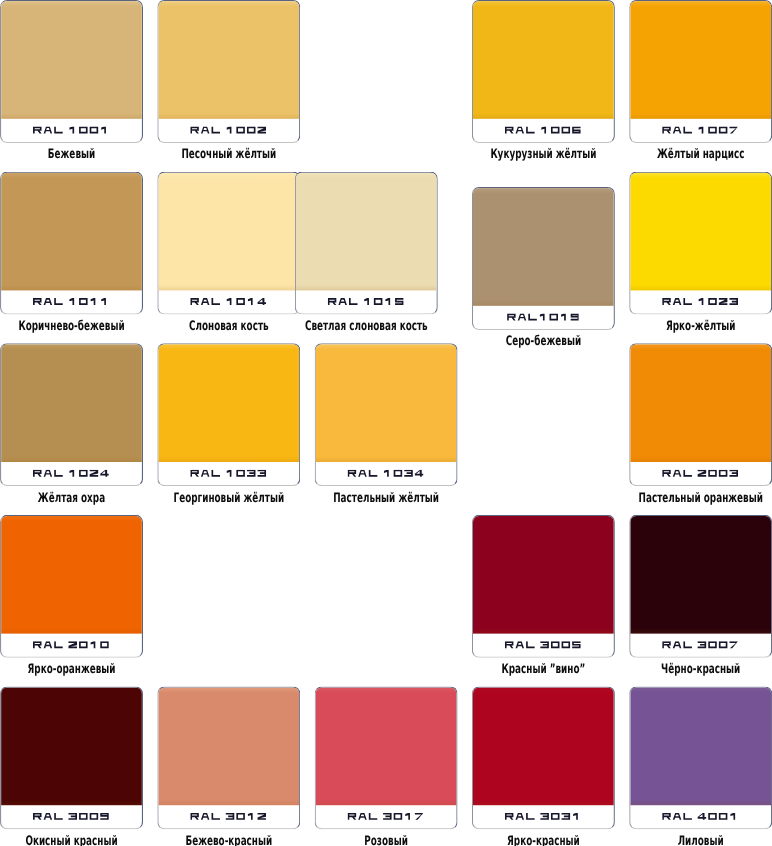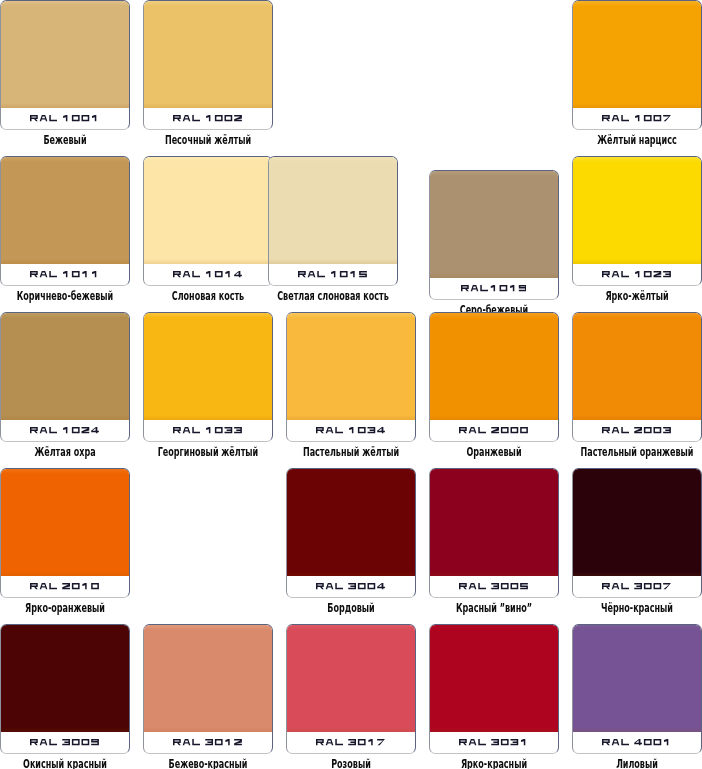--- a/index.html
+++ b/index.html
@@ -98,20 +98,41 @@
             <path transform="translate(664.8,0)" d="M0.0 0.0L123.0 0.0L123.0 100.0L0.0 100.0ZM24.0 76.0L99.0 76.0L99.0 24.0L24.0 24.0Z"></path>
             <path transform="translate(817.8,0)" d="M0.0 0.0L123.0 0.0L123.0 100.0L0.0 100.0ZM24.0 76.0L99.0 76.0L99.0 24.0L24.0 24.0Z"></path>
             <path transform="translate(970.8,0)" d="M0.0 0.0L123.0 0.0L123.0 56.0L30.0 76.0L123.0 76.0L123.0 100.0L0.0 100.0L0.0 66.0L99.0 22.0L99.0 24.0L0.0 24.0Z"></path>
           </svg>
         </div>
     </div>
     <div class="label">
         <span class="lbl">Песочный жёлтый</span>
       </div>
   </div>
+  <div class="cell" style="left:429.0px;top:0.0px">
+    <div class="card">
+      <div class="swatch" style="background-color: rgb(240, 183, 23);">
+          <span class="gloss" style="background: linear-gradient(rgba(255, 248, 208, 0.19), rgba(255, 248, 208, 0));"></span>
+        </div>
+      <div class="code">
+          <svg width="68.91" height="6.3" viewBox="0 0 1093.8 100" fill="#17172b" shape-rendering="geometricPrecision">
+            <path transform="translate(0.0,0)" d="M0.0 0.0L123.0 0.0L123.0 62.0L95.0 62.0L123.0 100.0L95.0 100.0L65.0 62.0L24.0 62.0L24.0 100.0L0.0 100.0ZM24.0 38.0L99.0 38.0L99.0 24.0L24.0 24.0Z"></path>
+            <path transform="translate(153.0,0)" d="M34.5 0.0L88.5 0.0L123.0 100.0L99.0 100.0L90.0 70.0L33.0 70.0L24.0 100.0L0.0 100.0ZM37.5 50.0L85.5 50.0L76.5 22.8L46.5 22.8Z"></path>
+            <path transform="translate(306.0,0)" d="M0.0 0.0L24.0 0.0L24.0 76.0L123.0 76.0L123.0 100.0L0.0 100.0Z"></path>
+            <path transform="translate(511.8,0)" d="M14.0 16.0L58.0 0.0L82.0 0.0L82.0 100.0L58.0 100.0L58.0 34.0L14.0 46.0Z"></path>
+            <path transform="translate(664.8,0)" d="M0.0 0.0L123.0 0.0L123.0 100.0L0.0 100.0ZM24.0 76.0L99.0 76.0L99.0 24.0L24.0 24.0Z"></path>
+            <path transform="translate(817.8,0)" d="M0.0 0.0L123.0 0.0L123.0 100.0L0.0 100.0ZM24.0 76.0L99.0 76.0L99.0 24.0L24.0 24.0Z"></path>
+            <path transform="translate(970.8,0)" d="M0.0 0.0L123.0 0.0L123.0 24.0L24.0 24.0L24.0 44.0L123.0 44.0L123.0 100.0L0.0 100.0ZM24.0 76.0L99.0 76.0L99.0 68.0L24.0 68.0Z"></path>
+          </svg>
+        </div>
+    </div>
+    <div class="label">
+        <span class="lbl">Кукурузный жёлтый</span>
+      </div>
+  </div>
   <div class="cell" style="left:572.0px;top:0.0px">
     <div class="card">
       <div class="swatch" style="background-color: rgb(245, 163, 3);">
           <span class="gloss" style="background: linear-gradient(rgba(255, 248, 208, 0.16), rgba(255, 248, 208, 0));"></span>
         </div>
       <div class="code">
           <svg width="68.91" height="6.3" viewBox="0 0 1093.8 100" fill="#17172b" shape-rendering="geometricPrecision">
             <path transform="translate(0.0,0)" d="M0.0 0.0L123.0 0.0L123.0 62.0L95.0 62.0L123.0 100.0L95.0 100.0L65.0 62.0L24.0 62.0L24.0 100.0L0.0 100.0ZM24.0 38.0L99.0 38.0L99.0 24.0L24.0 24.0Z"></path>
             <path transform="translate(153.0,0)" d="M34.5 0.0L88.5 0.0L123.0 100.0L99.0 100.0L90.0 70.0L33.0 70.0L24.0 100.0L0.0 100.0ZM37.5 50.0L85.5 50.0L76.5 22.8L46.5 22.8Z"></path>
             <path transform="translate(306.0,0)" d="M0.0 0.0L24.0 0.0L24.0 76.0L123.0 76.0L123.0 100.0L0.0 100.0Z"></path>
@@ -287,41 +308,20 @@
             <path transform="translate(664.8,0)" d="M0.0 0.0L123.0 0.0L123.0 100.0L0.0 100.0ZM24.0 76.0L99.0 76.0L99.0 24.0L24.0 24.0Z"></path>
             <path transform="translate(817.8,0)" d="M0.0 0.0L123.0 0.0L123.0 100.0L0.0 100.0L0.0 76.0L99.0 76.0L99.0 62.0L34.0 62.0L34.0 38.0L99.0 38.0L99.0 24.0L0.0 24.0Z"></path>
             <path transform="translate(970.8,0)" d="M75.0 0.0L99.0 0.0L99.0 60.0L123.0 60.0L123.0 84.0L99.0 84.0L99.0 100.0L75.0 100.0L75.0 84.0L0.0 84.0L0.0 59.0L75.0 0.0ZM70.0 60.0L70.0 20.0L21.0 60.0Z"></path>
           </svg>
         </div>
     </div>
     <div class="label">
         <span class="lbl">Пастельный жёлтый</span>
       </div>
   </div>
-  <div class="cell" style="left:429.0px;top:312.0px">
-    <div class="card">
-      <div class="swatch" style="background-color: rgb(242, 145, 0);">
-          <span class="gloss" style="background: linear-gradient(rgba(255, 248, 208, 0.137), rgba(255, 248, 208, 0));"></span>
-        </div>
-      <div class="code">
-          <svg width="68.91" height="6.3" viewBox="0 0 1093.8 100" fill="#17172b" shape-rendering="geometricPrecision">
-            <path transform="translate(0.0,0)" d="M0.0 0.0L123.0 0.0L123.0 62.0L95.0 62.0L123.0 100.0L95.0 100.0L65.0 62.0L24.0 62.0L24.0 100.0L0.0 100.0ZM24.0 38.0L99.0 38.0L99.0 24.0L24.0 24.0Z"></path>
-            <path transform="translate(153.0,0)" d="M34.5 0.0L88.5 0.0L123.0 100.0L99.0 100.0L90.0 70.0L33.0 70.0L24.0 100.0L0.0 100.0ZM37.5 50.0L85.5 50.0L76.5 22.8L46.5 22.8Z"></path>
-            <path transform="translate(306.0,0)" d="M0.0 0.0L24.0 0.0L24.0 76.0L123.0 76.0L123.0 100.0L0.0 100.0Z"></path>
-            <path transform="translate(511.8,0)" d="M0.0 0.0L123.0 0.0L123.0 56.0L30.0 76.0L123.0 76.0L123.0 100.0L0.0 100.0L0.0 66.0L99.0 22.0L99.0 24.0L0.0 24.0Z"></path>
-            <path transform="translate(664.8,0)" d="M0.0 0.0L123.0 0.0L123.0 100.0L0.0 100.0ZM24.0 76.0L99.0 76.0L99.0 24.0L24.0 24.0Z"></path>
-            <path transform="translate(817.8,0)" d="M0.0 0.0L123.0 0.0L123.0 100.0L0.0 100.0ZM24.0 76.0L99.0 76.0L99.0 24.0L24.0 24.0Z"></path>
-            <path transform="translate(970.8,0)" d="M0.0 0.0L123.0 0.0L123.0 100.0L0.0 100.0ZM24.0 76.0L99.0 76.0L99.0 24.0L24.0 24.0Z"></path>
-          </svg>
-        </div>
-    </div>
-    <div class="label">
-        <span class="lbl">Оранжевый</span>
-      </div>
-  </div>
   <div class="cell" style="left:572.0px;top:312.0px">
     <div class="card">
       <div class="swatch" style="background-color: rgb(241, 138, 5);">
           <span class="gloss" style="background: linear-gradient(rgba(255, 248, 208, 0.13), rgba(255, 248, 208, 0));"></span>
         </div>
       <div class="code">
           <svg width="68.91" height="6.3" viewBox="0 0 1093.8 100" fill="#17172b" shape-rendering="geometricPrecision">
             <path transform="translate(0.0,0)" d="M0.0 0.0L123.0 0.0L123.0 62.0L95.0 62.0L123.0 100.0L95.0 100.0L65.0 62.0L24.0 62.0L24.0 100.0L0.0 100.0ZM24.0 38.0L99.0 38.0L99.0 24.0L24.0 24.0Z"></path>
             <path transform="translate(153.0,0)" d="M34.5 0.0L88.5 0.0L123.0 100.0L99.0 100.0L90.0 70.0L33.0 70.0L24.0 100.0L0.0 100.0ZM37.5 50.0L85.5 50.0L76.5 22.8L46.5 22.8Z"></path>
             <path transform="translate(306.0,0)" d="M0.0 0.0L24.0 0.0L24.0 76.0L123.0 76.0L123.0 100.0L0.0 100.0Z"></path>
@@ -350,41 +350,20 @@
             <path transform="translate(664.8,0)" d="M0.0 0.0L123.0 0.0L123.0 100.0L0.0 100.0ZM24.0 76.0L99.0 76.0L99.0 24.0L24.0 24.0Z"></path>
             <path transform="translate(817.8,0)" d="M14.0 16.0L58.0 0.0L82.0 0.0L82.0 100.0L58.0 100.0L58.0 34.0L14.0 46.0Z"></path>
             <path transform="translate(970.8,0)" d="M0.0 0.0L123.0 0.0L123.0 100.0L0.0 100.0ZM24.0 76.0L99.0 76.0L99.0 24.0L24.0 24.0Z"></path>
           </svg>
         </div>
     </div>
     <div class="label">
         <span class="lbl">Ярко-оранжевый</span>
       </div>
   </div>
-  <div class="cell" style="left:286.0px;top:468.0px">
-    <div class="card">
-      <div class="swatch" style="background-color: rgb(107, 2, 3);">
-          <span class="gloss" style="background: linear-gradient(rgba(255, 248, 208, 0.004), rgba(255, 248, 208, 0));"></span>
-        </div>
-      <div class="code">
-          <svg width="68.91" height="6.3" viewBox="0 0 1093.8 100" fill="#17172b" shape-rendering="geometricPrecision">
-            <path transform="translate(0.0,0)" d="M0.0 0.0L123.0 0.0L123.0 62.0L95.0 62.0L123.0 100.0L95.0 100.0L65.0 62.0L24.0 62.0L24.0 100.0L0.0 100.0ZM24.0 38.0L99.0 38.0L99.0 24.0L24.0 24.0Z"></path>
-            <path transform="translate(153.0,0)" d="M34.5 0.0L88.5 0.0L123.0 100.0L99.0 100.0L90.0 70.0L33.0 70.0L24.0 100.0L0.0 100.0ZM37.5 50.0L85.5 50.0L76.5 22.8L46.5 22.8Z"></path>
-            <path transform="translate(306.0,0)" d="M0.0 0.0L24.0 0.0L24.0 76.0L123.0 76.0L123.0 100.0L0.0 100.0Z"></path>
-            <path transform="translate(511.8,0)" d="M0.0 0.0L123.0 0.0L123.0 100.0L0.0 100.0L0.0 76.0L99.0 76.0L99.0 62.0L34.0 62.0L34.0 38.0L99.0 38.0L99.0 24.0L0.0 24.0Z"></path>
-            <path transform="translate(664.8,0)" d="M0.0 0.0L123.0 0.0L123.0 100.0L0.0 100.0ZM24.0 76.0L99.0 76.0L99.0 24.0L24.0 24.0Z"></path>
-            <path transform="translate(817.8,0)" d="M0.0 0.0L123.0 0.0L123.0 100.0L0.0 100.0ZM24.0 76.0L99.0 76.0L99.0 24.0L24.0 24.0Z"></path>
-            <path transform="translate(970.8,0)" d="M75.0 0.0L99.0 0.0L99.0 60.0L123.0 60.0L123.0 84.0L99.0 84.0L99.0 100.0L75.0 100.0L75.0 84.0L0.0 84.0L0.0 59.0L75.0 0.0ZM70.0 60.0L70.0 20.0L21.0 60.0Z"></path>
-          </svg>
-        </div>
-    </div>
-    <div class="label">
-        <span class="lbl">Бордовый</span>
-      </div>
-  </div>
   <div class="cell" style="left:429.0px;top:468.0px">
     <div class="card">
       <div class="swatch" style="background-color: rgb(140, 1, 29);">
           <span class="gloss" style="background: linear-gradient(rgba(255, 248, 208, 0.008), rgba(255, 248, 208, 0));"></span>
         </div>
       <div class="code">
           <svg width="68.91" height="6.3" viewBox="0 0 1093.8 100" fill="#17172b" shape-rendering="geometricPrecision">
             <path transform="translate(0.0,0)" d="M0.0 0.0L123.0 0.0L123.0 62.0L95.0 62.0L123.0 100.0L95.0 100.0L65.0 62.0L24.0 62.0L24.0 100.0L0.0 100.0ZM24.0 38.0L99.0 38.0L99.0 24.0L24.0 24.0Z"></path>
             <path transform="translate(153.0,0)" d="M34.5 0.0L88.5 0.0L123.0 100.0L99.0 100.0L90.0 70.0L33.0 70.0L24.0 100.0L0.0 100.0ZM37.5 50.0L85.5 50.0L76.5 22.8L46.5 22.8Z"></path>
             <path transform="translate(306.0,0)" d="M0.0 0.0L24.0 0.0L24.0 76.0L123.0 76.0L123.0 100.0L0.0 100.0Z"></path>

